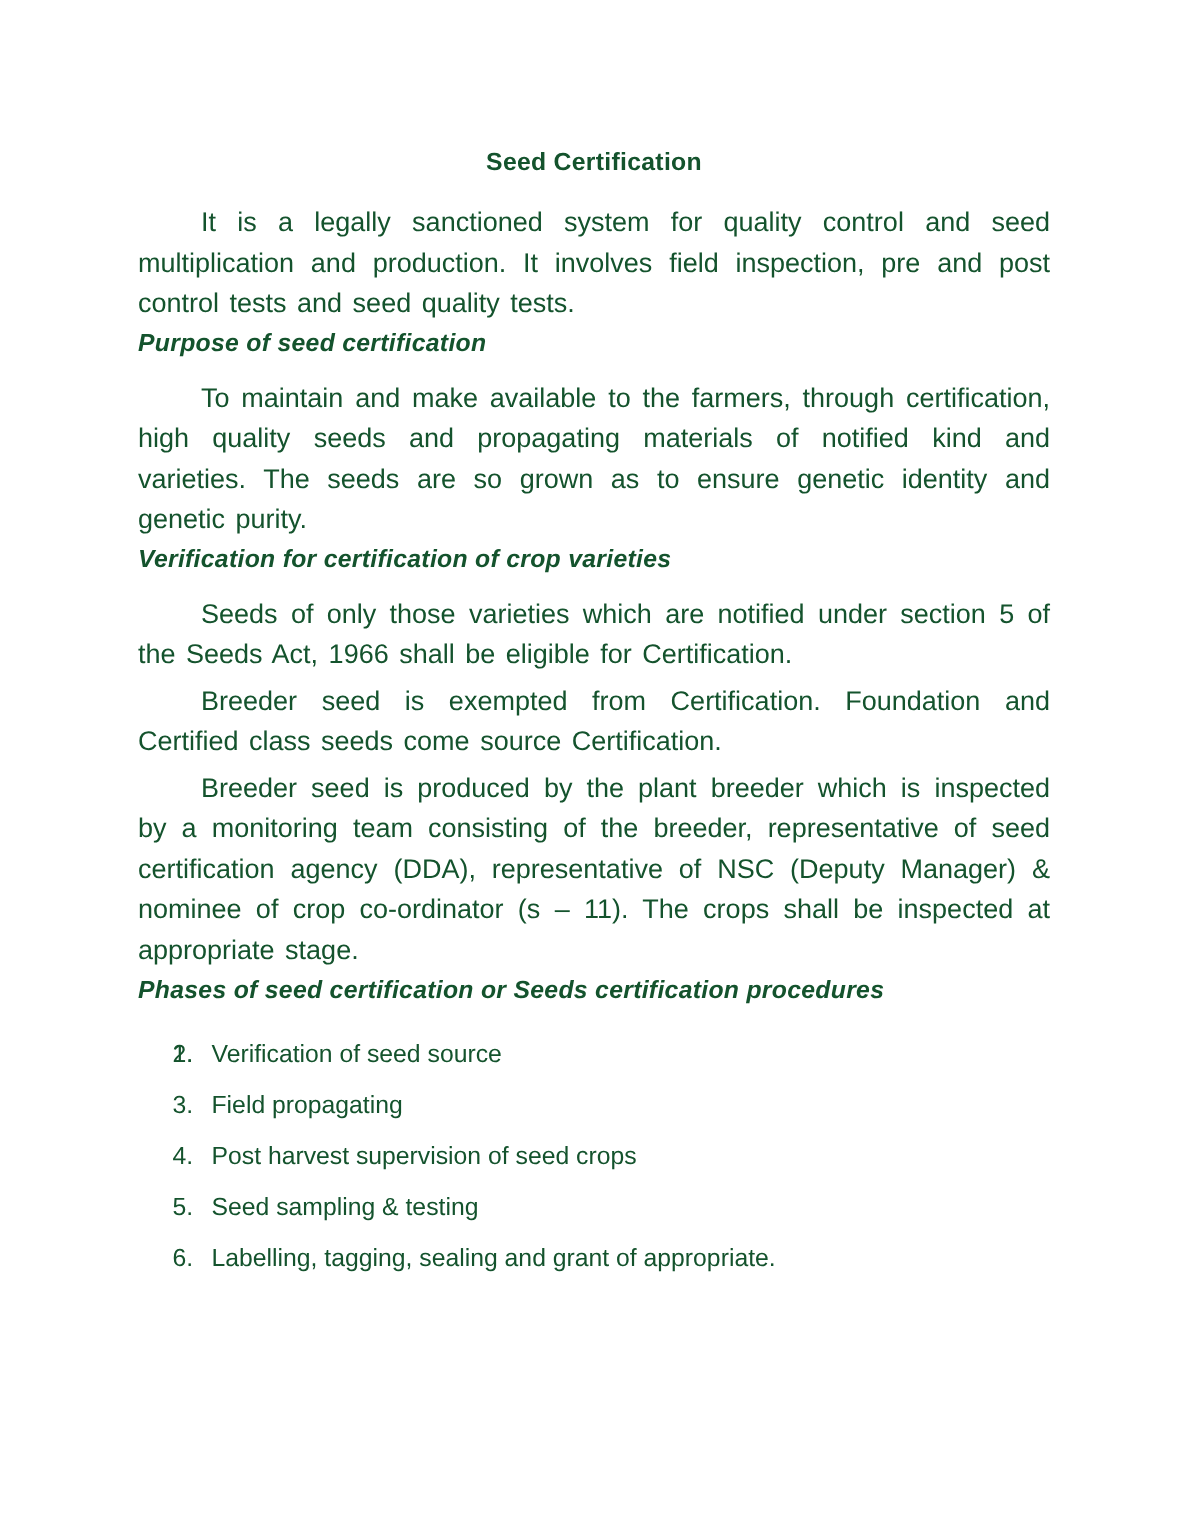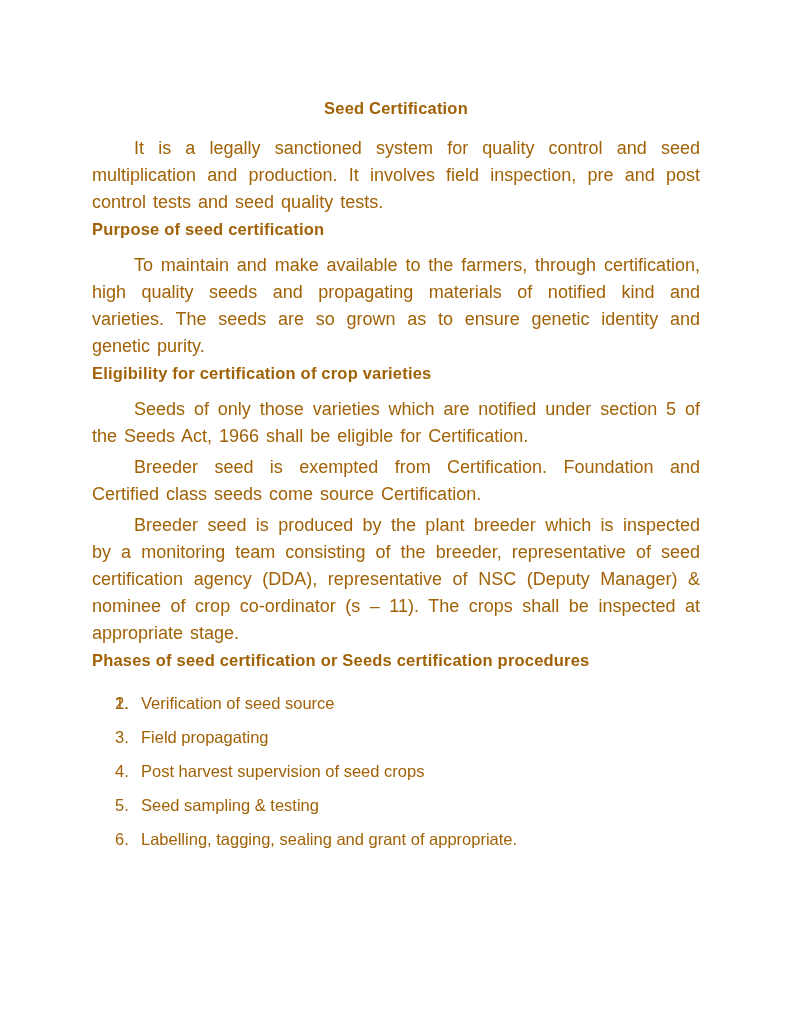--- a/index.html
+++ b/index.html
@@ -5,21 +5,21 @@
   * { margin: 0; padding: 0; box-sizing: border-box; }
   html, body {
     background: #ffffff;
     font-family: "Liberation Sans", "DejaVu Sans", sans-serif;
   }
   .page {
     position: relative;
     width: 791px;
     height: 1024px;
     background: #ffffff;
-    color: #a16207;
+    color: #14532d;
     padding: 99px 91px 48px 92px;
     overflow: hidden;
   }
   .doc-title {
     font-size: 16.5px;
     font-weight: bold;
     text-align: center;
     letter-spacing: 0.2px;
     margin-bottom: 17px;
   }
@@ -29,20 +29,21 @@
     text-align: justify;
     text-indent: 42px;
     word-spacing: 2px;
     margin-bottom: 4px;
   }
   .heading {
     font-size: 16.5px;
     font-weight: bold;
     letter-spacing: 0.2px;
     margin-bottom: 13px;
+    font-style: italic;
   }
   .phase-list {
     list-style: none;
     margin-top: 20px;
   }
   .phase-item {
     position: relative;
     font-size: 16.5px;
     line-height: 27px;
     padding-left: 49px;
@@ -60,21 +61,21 @@
 <div class="page">
 
   <h1 class="doc-title">Seed Certification</h1>
 
   <p class="para">It is a legally sanctioned system for quality control and seed multiplication and production.  It involves field inspection, pre and post control tests and seed quality tests.</p>
 
   <h2 class="heading">Purpose of seed certification</h2>
 
   <p class="para">To maintain and make available to the farmers, through certification, high quality seeds and propagating materials of notified kind and varieties.  The seeds are so grown as to ensure genetic identity and genetic purity.</p>
 
-  <h2 class="heading">Eligibility for certification of crop varieties</h2>
+  <h2 class="heading">Verification for certification of crop varieties</h2>
 
   <p class="para">Seeds of only those varieties which are notified under section 5 of the Seeds Act, 1966 shall be eligible for Certification.</p>
 
   <p class="para">Breeder seed is exempted from Certification.  Foundation and Certified class seeds come source Certification.</p>
 
   <p class="para">Breeder seed is produced by the plant breeder which is inspected by a monitoring team consisting of the breeder, representative of seed certification agency (DDA), representative of NSC (Deputy Manager) &amp; nominee of crop co-ordinator (s – 11).  The crops shall be inspected at appropriate stage.</p>
 
   <h2 class="heading">Phases of seed certification or Seeds certification procedures</h2>
 
   <ol class="phase-list">

